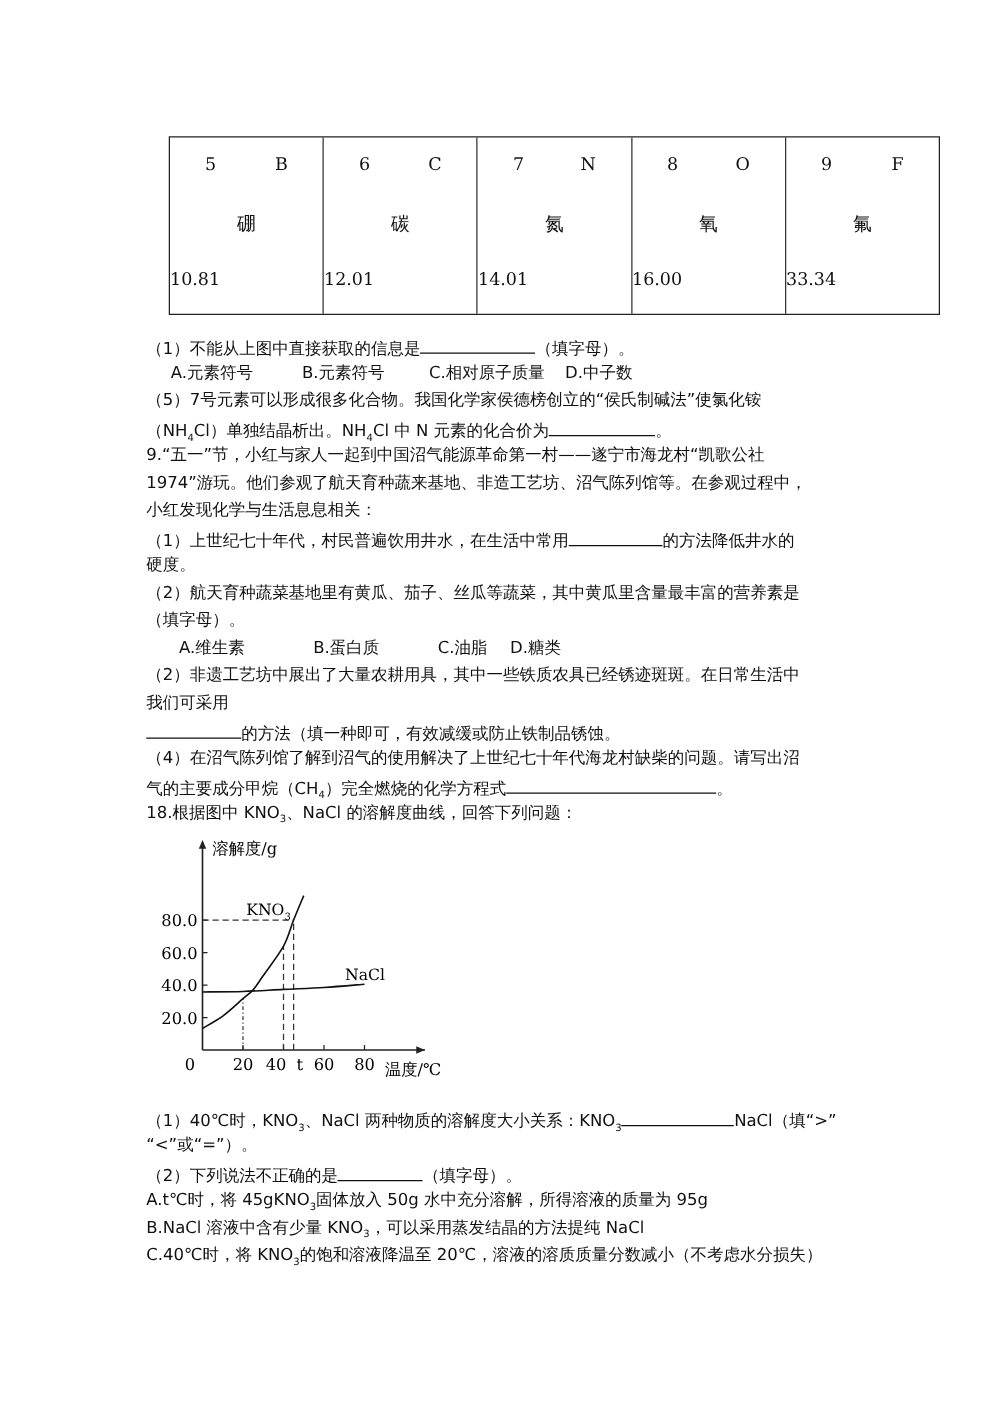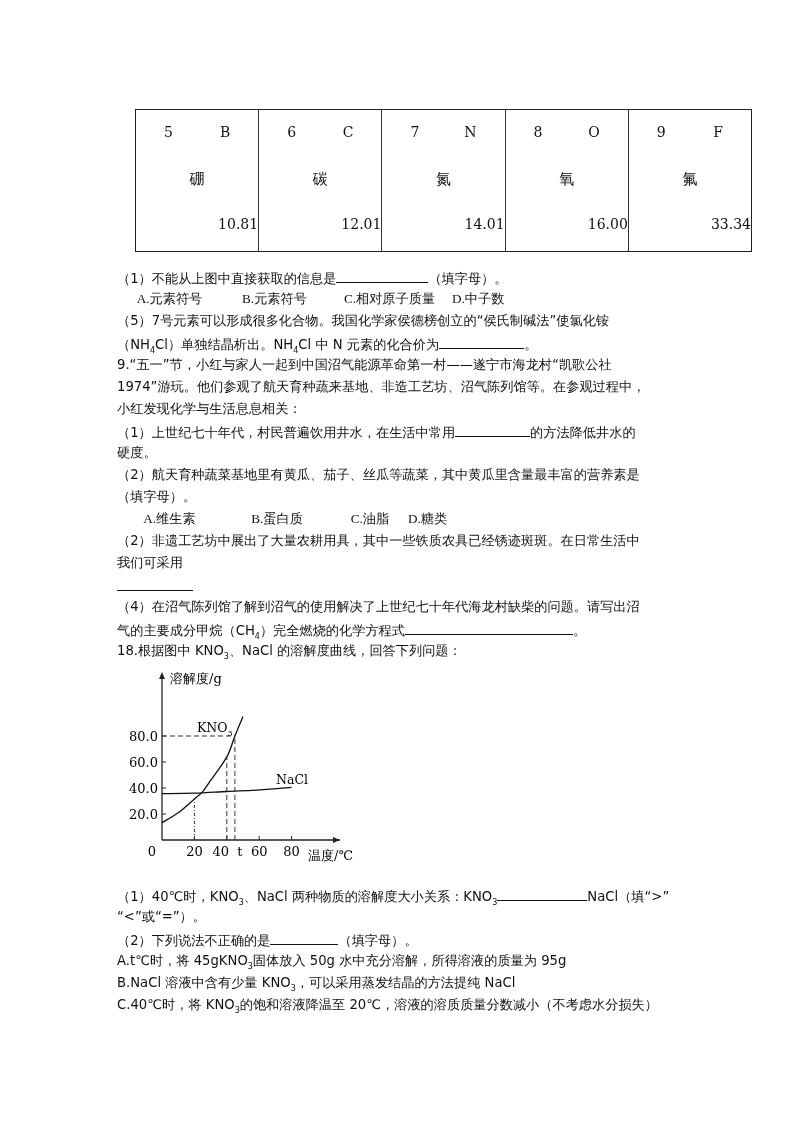--- a/index.html
+++ b/index.html
@@ -5,24 +5,24 @@
   html, body { margin: 0; padding: 0; background: #ffffff; }
   body { width: 794px; height: 1123px; position: relative; overflow: hidden;
          font-family: "DejaVu Sans", sans-serif; color: #111; }
   .ptable { position: absolute; left: 135px; top: 109px; width: 617px; height: 143px;
             border: 1.5px solid #222; display: flex; box-sizing: border-box; }
   .cell { flex: 1; border-right: 1.2px solid #333; position: relative; font-family: "DejaVu Serif", serif; }
   .cell:last-child { border-right: none; }
   .cell .num { position: absolute; left: 28px; top: 14px; font-size: 14px; }
   .cell .sym { position: absolute; right: 28px; top: 14px; font-size: 14px; }
   .cell .name { position: absolute; left: 0; right: 0; top: 60px; text-align: center; font-size: 15px; }
-  .cell .mass { position: absolute; left: 0; right: 0; top: 106px; text-align: right; font-size: 14px; }
+  .cell .mass { position: absolute; left: 0; right: 0; top: 106px; text-align: left; font-size: 14px; }
   .line { position: absolute; left: 117px; font-size: 13.2px; white-space: nowrap; line-height: 18px; text-align: center; }
   .blank { display: inline-block; border-bottom: 1px solid #111; height: 14px; vertical-align: baseline; }
-  .opt { display: inline-block; font-family: Liberation Serif, serif; }
+  .opt { display: inline-block; }
   sub { font-size: 8px; }
   .chart { position: absolute; left: 110px; top: 660px; width: 270px; height: 210px; }
   .chart text { font-family: "DejaVu Serif", serif; }
 </style>
 </head>
 <body>
 
 <div class="ptable" id="ptable">
     <div class="cell">
       <span class="num">5</span>
@@ -75,21 +75,21 @@
 </div>
 <div class="line" style="top:444px">硬度。</div>
 <div class="line" style="top:466px">（2）航天育种蔬菜基地里有黄瓜、茄子、丝瓜等蔬菜，其中黄瓜里含量最丰富的营养素是</div>
 <div class="line" style="top:488px">（填字母）。</div>
 <div class="line" style="top:510px">
   <span class="opt" style="width:105px">A.维生素</span><span class="opt" style="width:110px">B.蛋白质</span><span class="opt" style="width:76px">C.油脂</span><span class="opt">D.糖类</span>
 </div>
 <div class="line" style="top:532px">（2）非遗工艺坊中展出了大量农耕用具，其中一些铁质农具已经锈迹斑斑。在日常生活中</div>
 <div class="line" style="top:554px">我们可采用</div>
 <div class="line" style="top:576px">
-  <span class="blank" style="width:76px"></span>
+  <span class="blank" style="width:76px"></span><span>的方法（填一种即可，有效减缓或防止铁制品锈蚀。</span>
 </div>
 <div class="line" style="top:598px">（4）在沼气陈列馆了解到沼气的使用解决了上世纪七十年代海龙村缺柴的问题。请写出沼</div>
 <div class="line" style="top:620px">
   <span>气的主要成分甲烷（CH</span><sub>4</sub><span>）完全燃烧的化学方程式</span><span class="blank" style="width:168px"></span><span>。</span>
 </div>
 
 <div class="line" style="top:642px">
   <span>18.根据图中 KNO</span><sub>3</sub><span>、NaCl 的溶解度曲线，回答下列问题：</span>
 </div>
 

